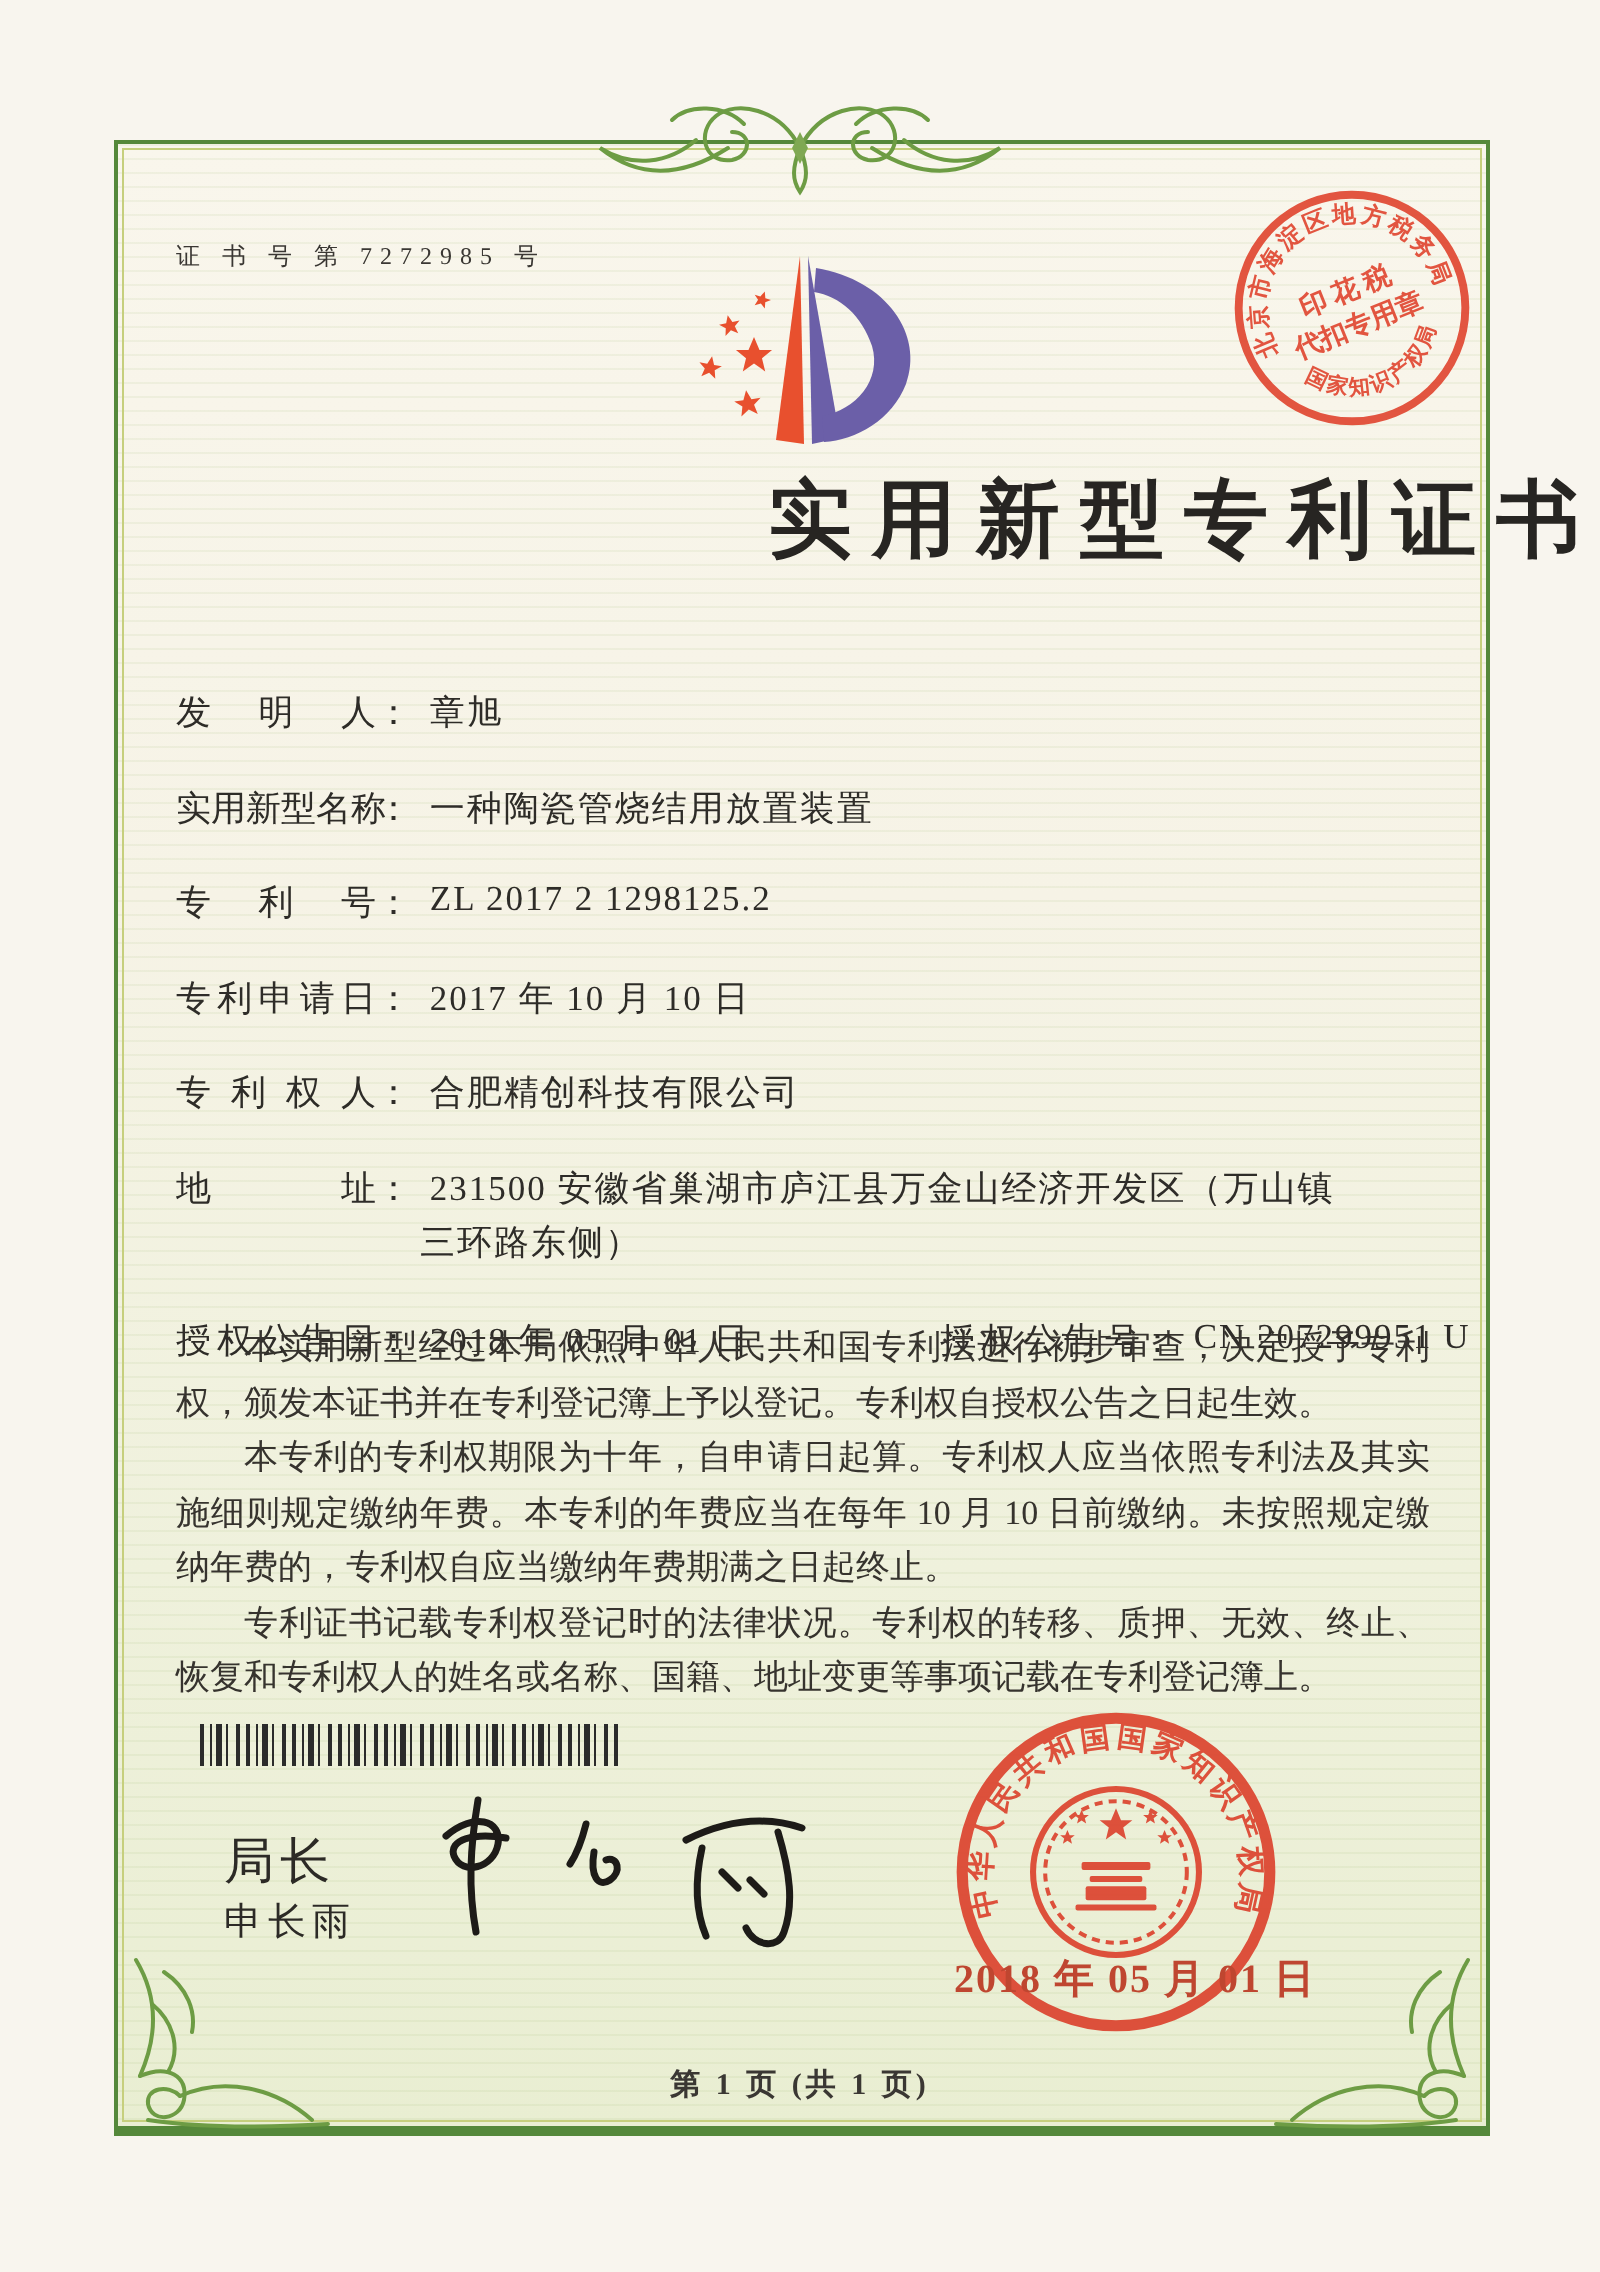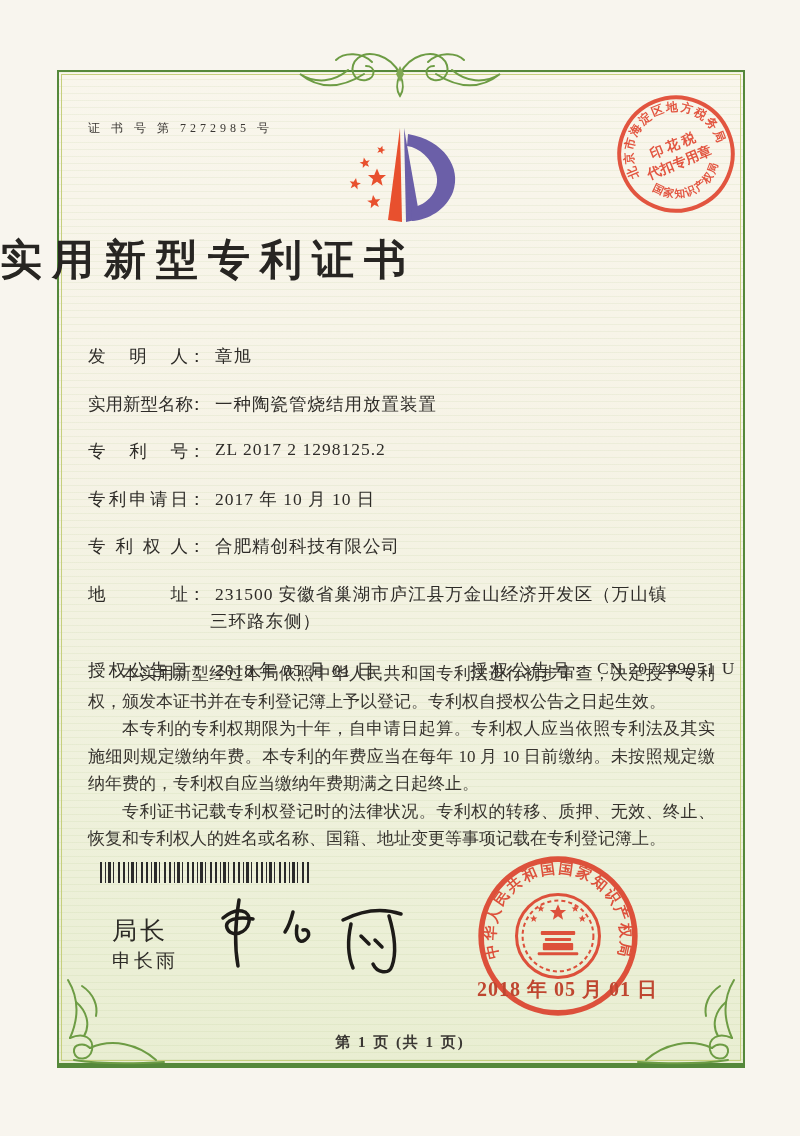--- a/index.html
+++ b/index.html
@@ -29,21 +29,21 @@
   }
 
   .abs{position:absolute;}
 
   #cert-number{
     left:88px;top:120px;
     font-size:12px;letter-spacing:4px;color:#3a3733;
   }
 
   #title{
-    left:0;right:0;top:232px;text-align:left;
+    left:0;right:0;top:232px;text-align:right;
     font-size:42px;font-weight:bold;letter-spacing:10px;color:#272522;
   }
 
   #fields{left:88px;top:344px;width:628px;font-size:17.5px;}
   .field-row{margin-bottom:20.5px;height:27px;position:relative;white-space:nowrap;}
   .field-row.address{height:56px;white-space:normal;}
   .flabel{
     display:inline-block;width:100px;
     text-align:justify;text-align-last:justify;
     vertical-align:top;

